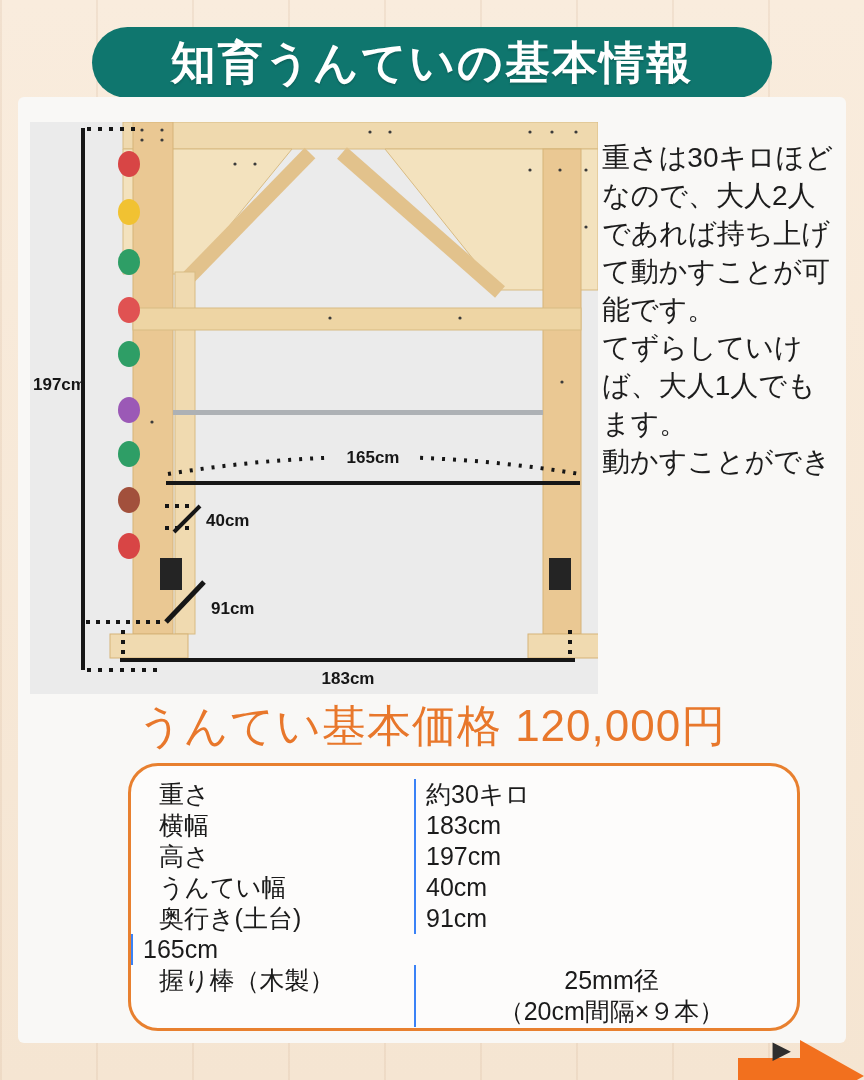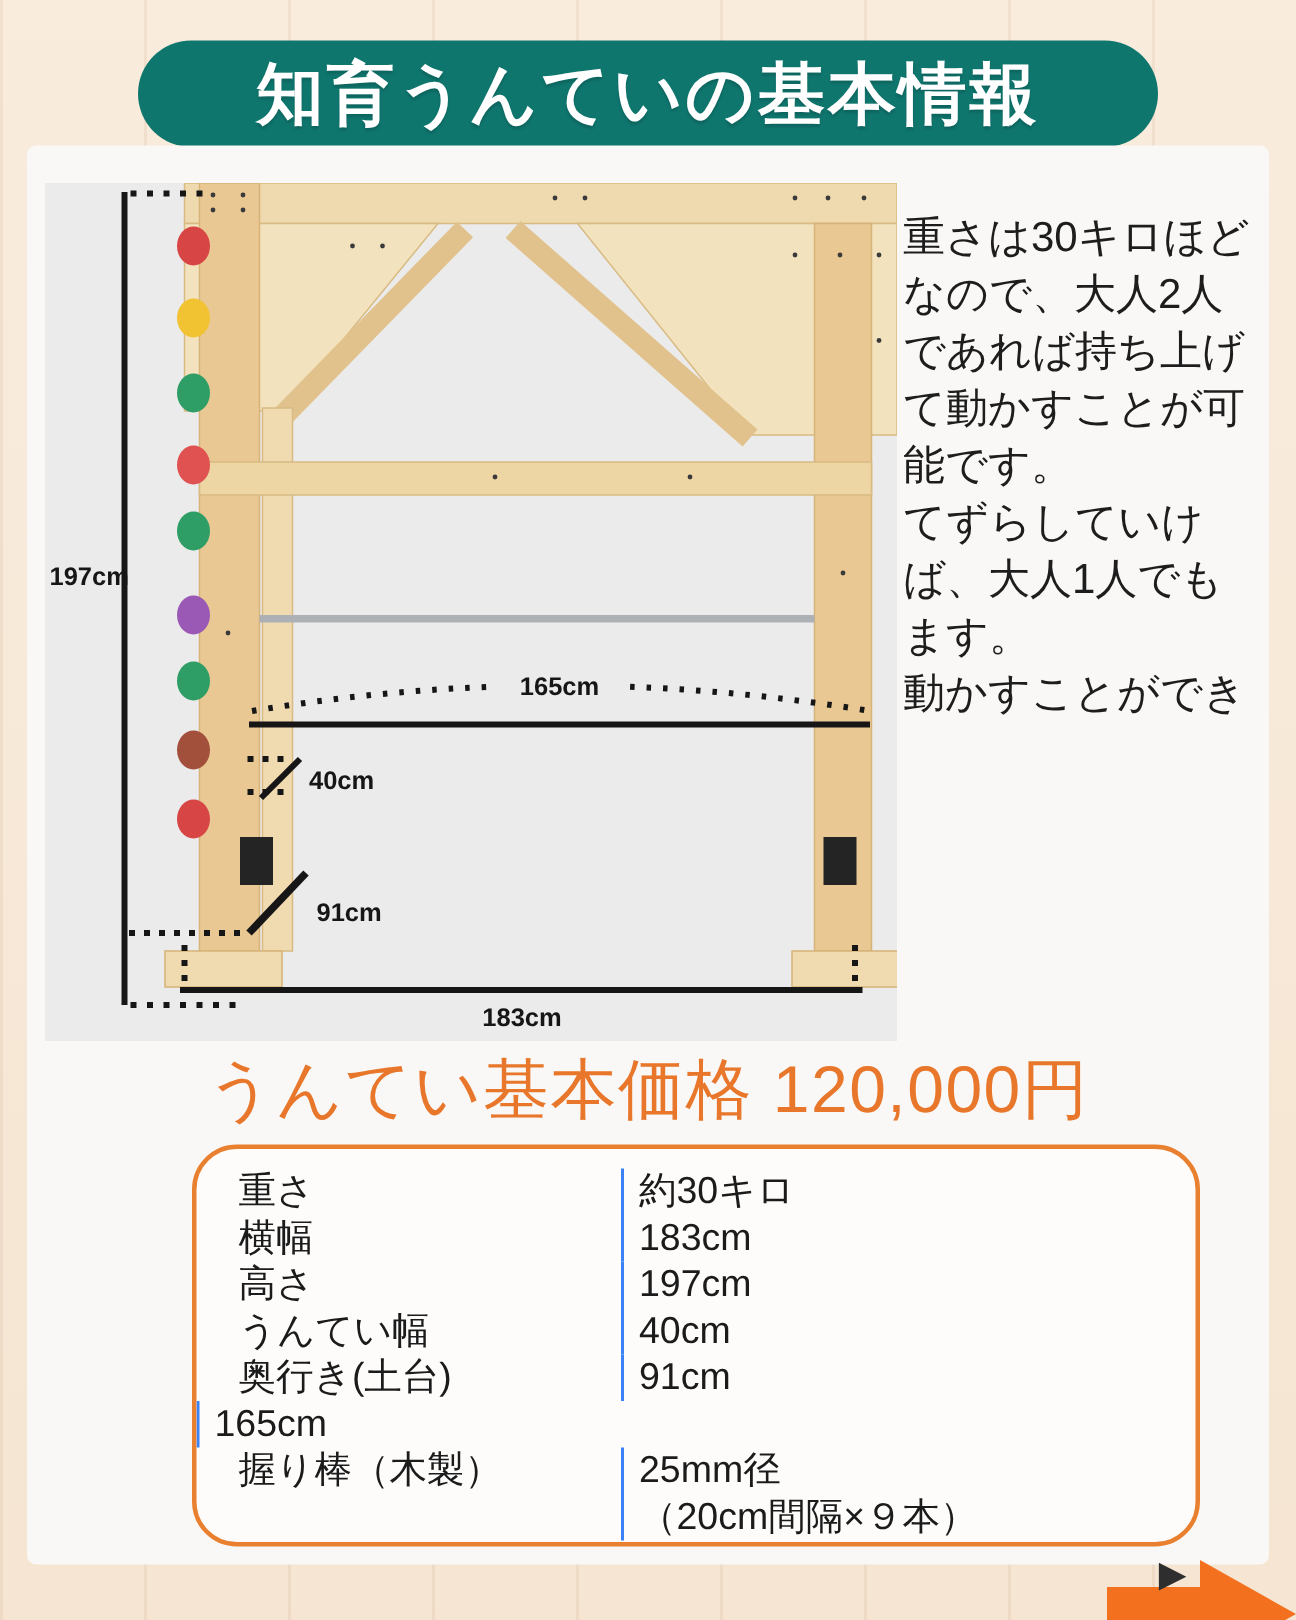--- a/index.html
+++ b/index.html
@@ -52,21 +52,21 @@
   }
   .spec-row{display:flex;}
   .spec-label{
     width:255px;padding-left:28px;flex:none;
     font-size:25px;line-height:31px;color:#1b1b1b;
   }
   .spec-value{
     flex:1;border-left:2px solid #3b82f6;padding-left:10px;
     font-size:25px;line-height:31px;color:#1b1b1b;
   }
-  .spec-value .v2{display:block;}
+  .spec-value .v2{display:block;text-align:center;}
   .next{
     position:absolute;right:0;bottom:0;width:220px;height:50px;
   }
   .next-arrow{
     position:absolute;right:0;top:6px;width:126px;height:44px;overflow:hidden;
   }
   .next-text{
     position:absolute;right:62px;top:0px;z-index:2;
     color:#4A4A4A;font-size:40px;font-weight:900;letter-spacing:1px;
     display:flex;align-items:center;

